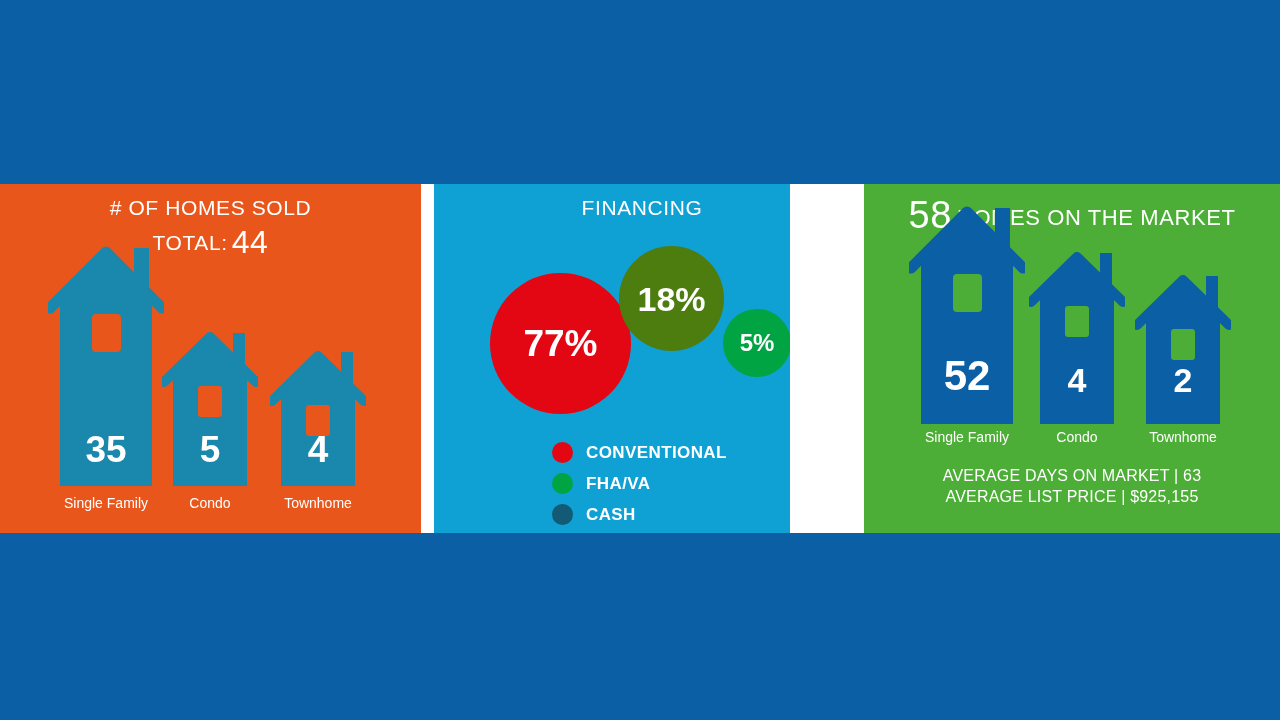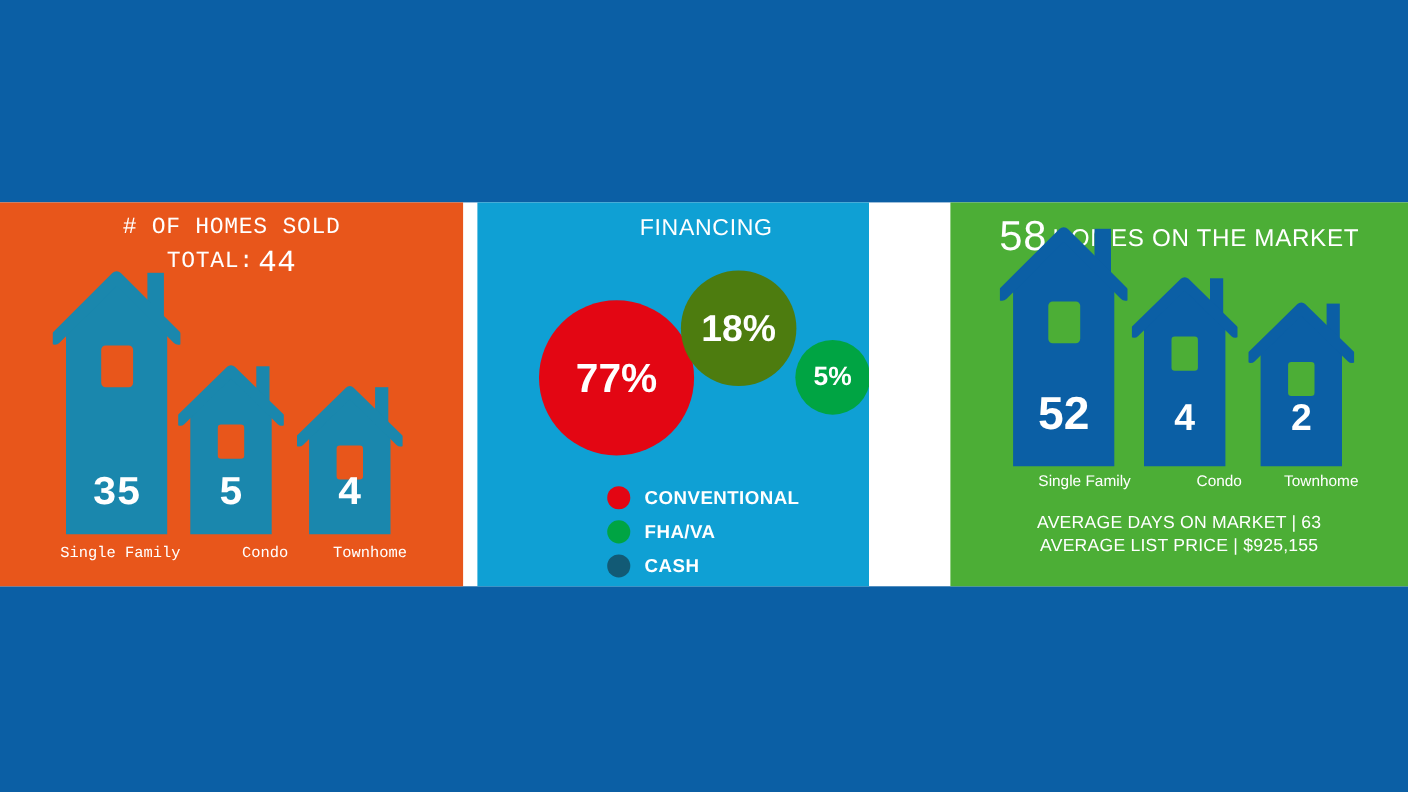--- a/index.html
+++ b/index.html
@@ -28,21 +28,21 @@
     width: 1280px;
     height: 349px;
     background: #ffffff;
   }
   .panel {
     position: absolute;
     top: 184px;
     height: 349px;
     overflow: hidden;
   }
-  .panel-sold   { left: 0px;   width: 421px; background: #e8561b; font-family: Liberation Mono, monospace; }
+  .panel-sold   { left: 0px;   width: 421px; background: #e8561b; }
   .panel-fin    { left: 434px; width: 356px; background: #0fa0d4; }
   .panel-market { left: 864px; width: 416px; background: #4cae36; }
 
   
   .head-line {
     text-align: center;
     color: #ffffff;
     letter-spacing: 0.6px;
     white-space: nowrap;
   }
@@ -50,21 +50,21 @@
     position: absolute;
     left: 0; top: 12px; width: 421px;
     font-size: 21px;
   }
   .sold-total {
     position: absolute;
     left: 0; top: 40px; width: 421px;
     font-size: 21px;
   }
   .sold-total .big {
-    font-size: 28px;
+    font-size: 32px;
     vertical-align: -3px;
     margin-left: 4px;
   }
   .fin-title {
     position: absolute;
     left: 0; top: 12px; width: 416px;
     font-size: 21px;
   }
   .market-title {
     position: absolute;
@@ -95,21 +95,21 @@
     width: 100%;
     text-align: center;
     color: #ffffff;
     font-weight: bold;
     line-height: 1;
   }
   .house-label {
     position: absolute;
     left: 0;
     width: 100%;
-    text-align: right;
+    text-align: center;
     color: #ffffff;
     font-size: 14px;
     white-space: nowrap;
   }
 
   
   .bubble {
     position: absolute;
     border-radius: 50%;
     color: #ffffff;

